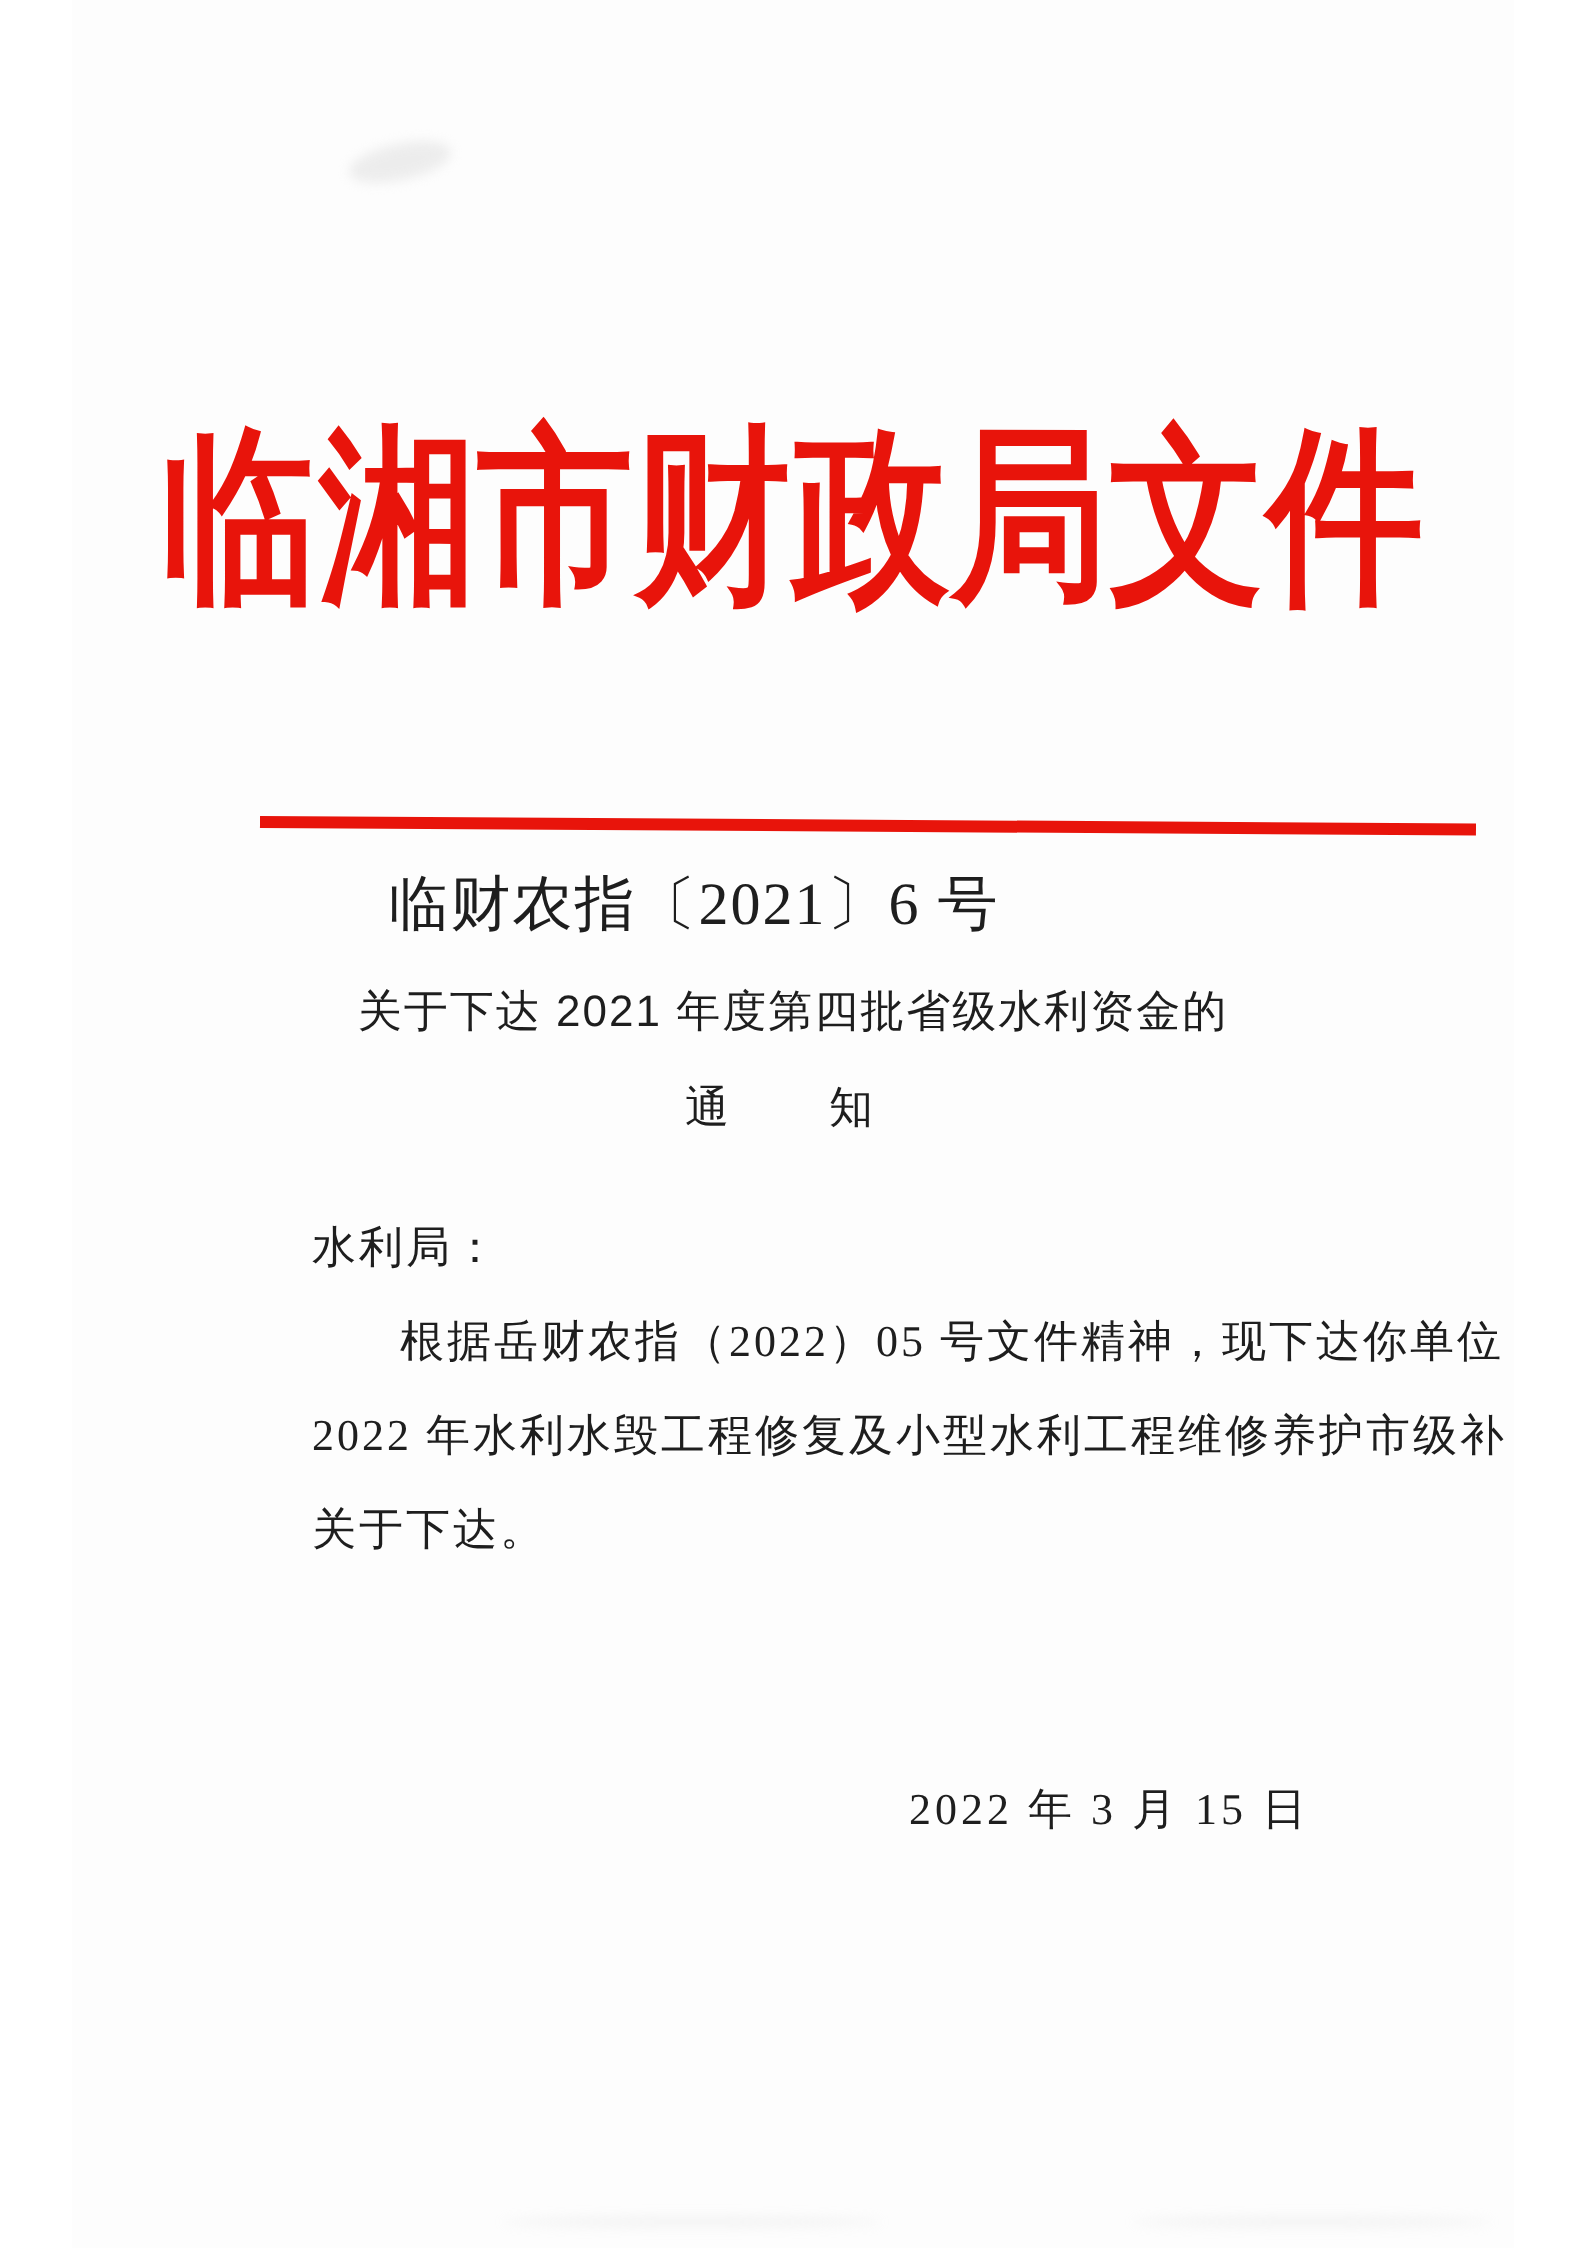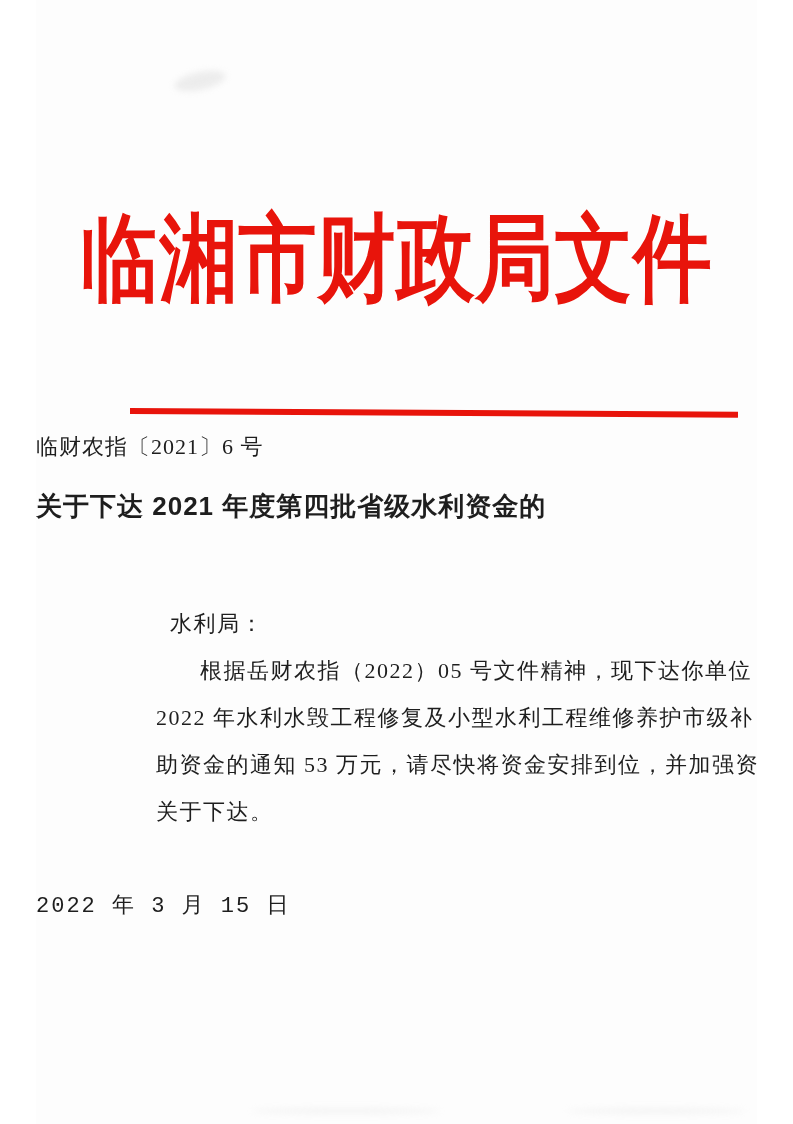--- a/index.html
+++ b/index.html
@@ -57,87 +57,88 @@
     transform:rotate(0.35deg);
     transform-origin:left center;
   }
   
   .doc-number{
     position:absolute;
     left:0;top:432px;
     width:100%;
     box-sizing:border-box;
     padding-right:99px;
-    text-align:left;
-    font-size:22px;
+    text-align:center;
+    font-size:30px;
     letter-spacing:1px;
   }
   
   .subject{
     position:absolute;
     left:0;top:482px;
     width:100%;
+    text-align:center;
     font-family:"Liberation Sans","DejaVu Sans",sans-serif;
-    font-weight:bold;
-    font-size:26px;
+    font-weight:normal;
+    font-size:22px;
     line-height:48px;
     letter-spacing:1px;
   }
   .subject .line2{
     letter-spacing:14px;
   }
   
   .body-block{
     position:absolute;
     left:120px;top:600px;
     width:568px;
     font-size:22px;
     line-height:47px;
     letter-spacing:1.5px;
   }
-  .recipient{margin:0 0 0 14px;}
+  .recipient{margin:0 0 0 0;}
   .para{margin:0;}
   .para .line{display:block;white-space:nowrap;}
   .para .line.indent{text-indent:44px;}
   
   .date-line{
     position:absolute;
-    left:0;top:890px;
+    left:16px;top:890px;
     width:100%;
     box-sizing:border-box;
     padding-right:118px;
+    text-align:right;
     font-size:22px;
     letter-spacing:2px;
-    font-family:Liberation Mono, monospace;
   }
 </style>
 </head>
 <body>
 
 <div class="page">
 
   <div class="smudge tl"></div>
   <div class="smudge b1"></div>
   <div class="smudge b2"></div>
 
   <div class="masthead">临湘市财政局文件</div>
 
   <div class="red-rule"></div>
 
   <div class="doc-number">临财农指〔2021〕6 号</div>
 
   <div class="subject">
     <span class="line1">关于下达 2021 年度第四批省级水利资金的</span><br>
+    <span class="line2">通　知</span>
   </div>
 
   <div class="body-block">
     <p class="recipient">水利局：</p>
     <p class="para">
       <span class="line indent">根据岳财农指（2022）05 号文件精神，现下达你单位</span>
       <span class="line">2022 年水利水毁工程修复及小型水利工程维修养护市级补</span>
-      <span class="line">助资金的通知 53 万元，请尽快将资金安排到位，并加强资</span>
       <span class="line">关于下达。</span>
     </p>
   </div>
 
   <div class="date-line">2022 年 3 月 15 日</div>
 
 </div>
 
 </body></html>

